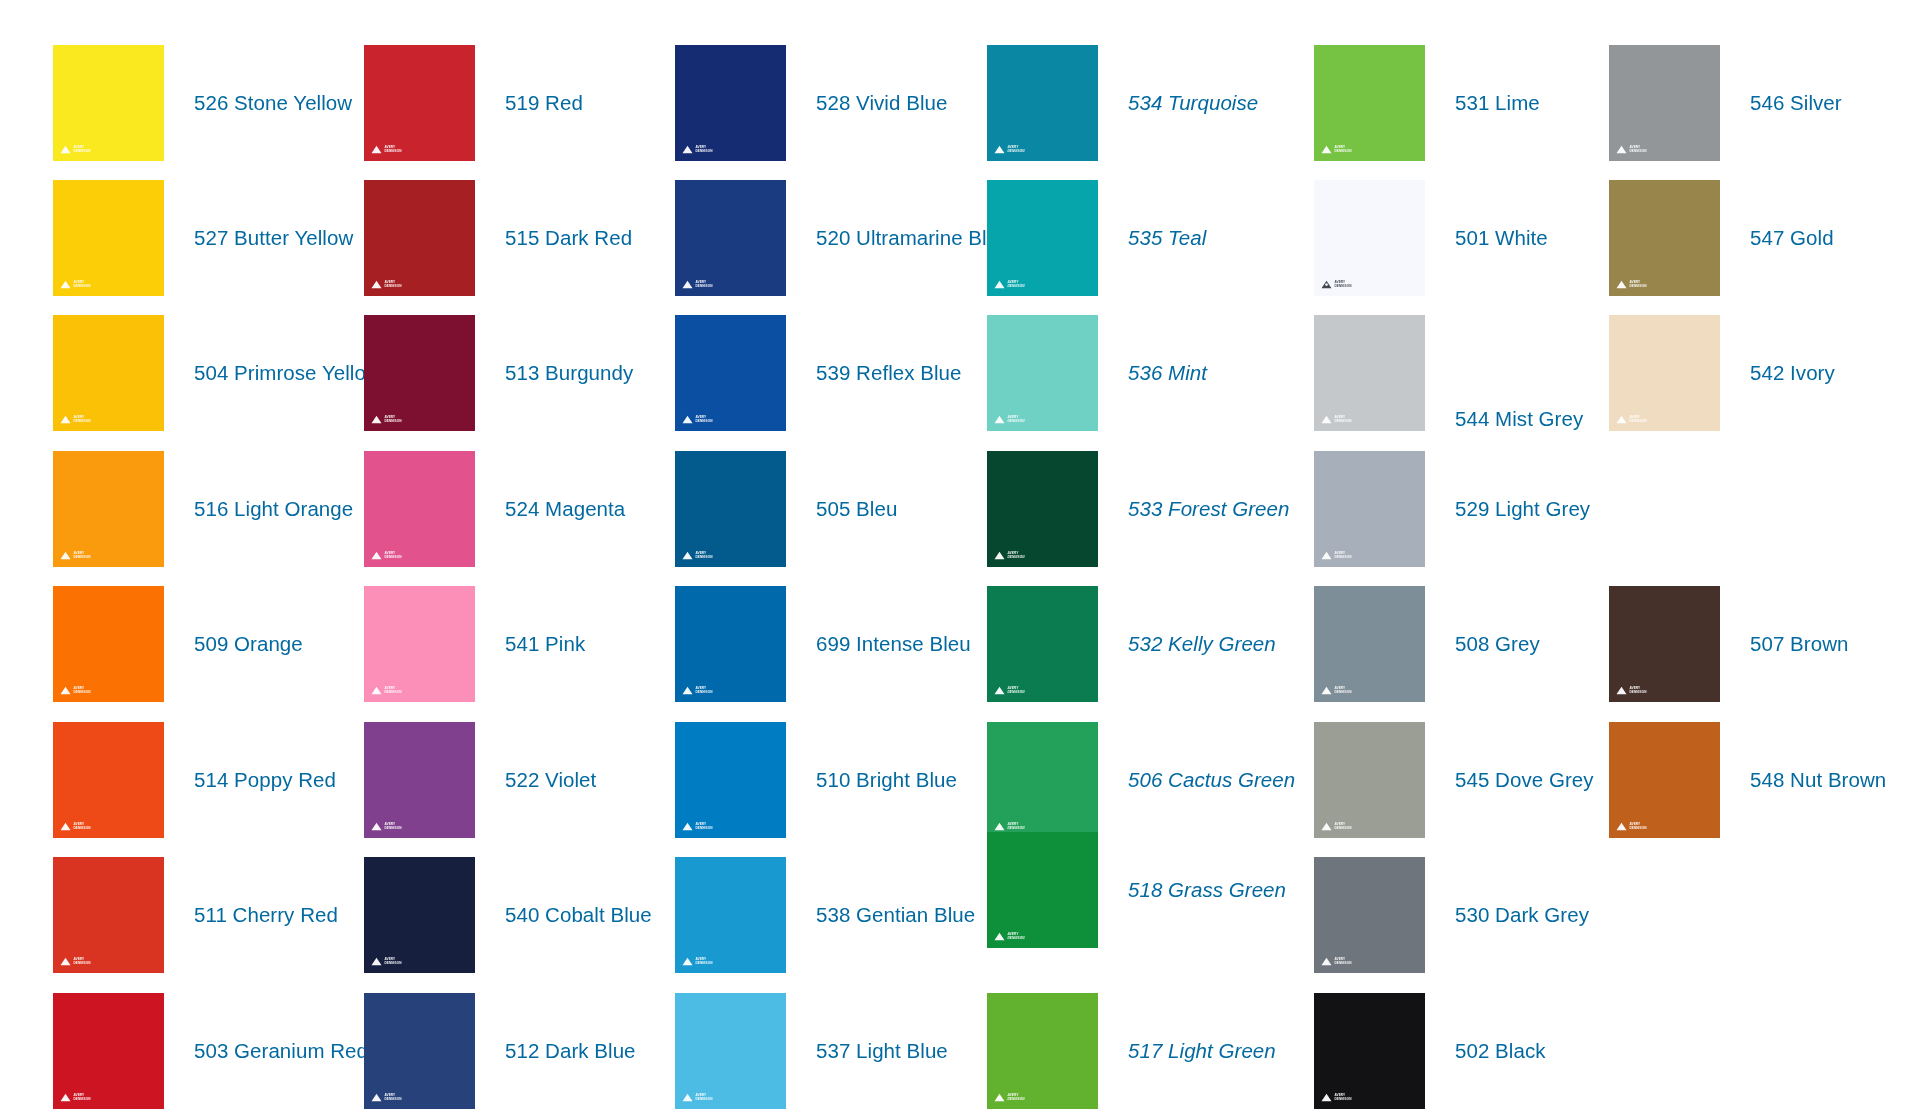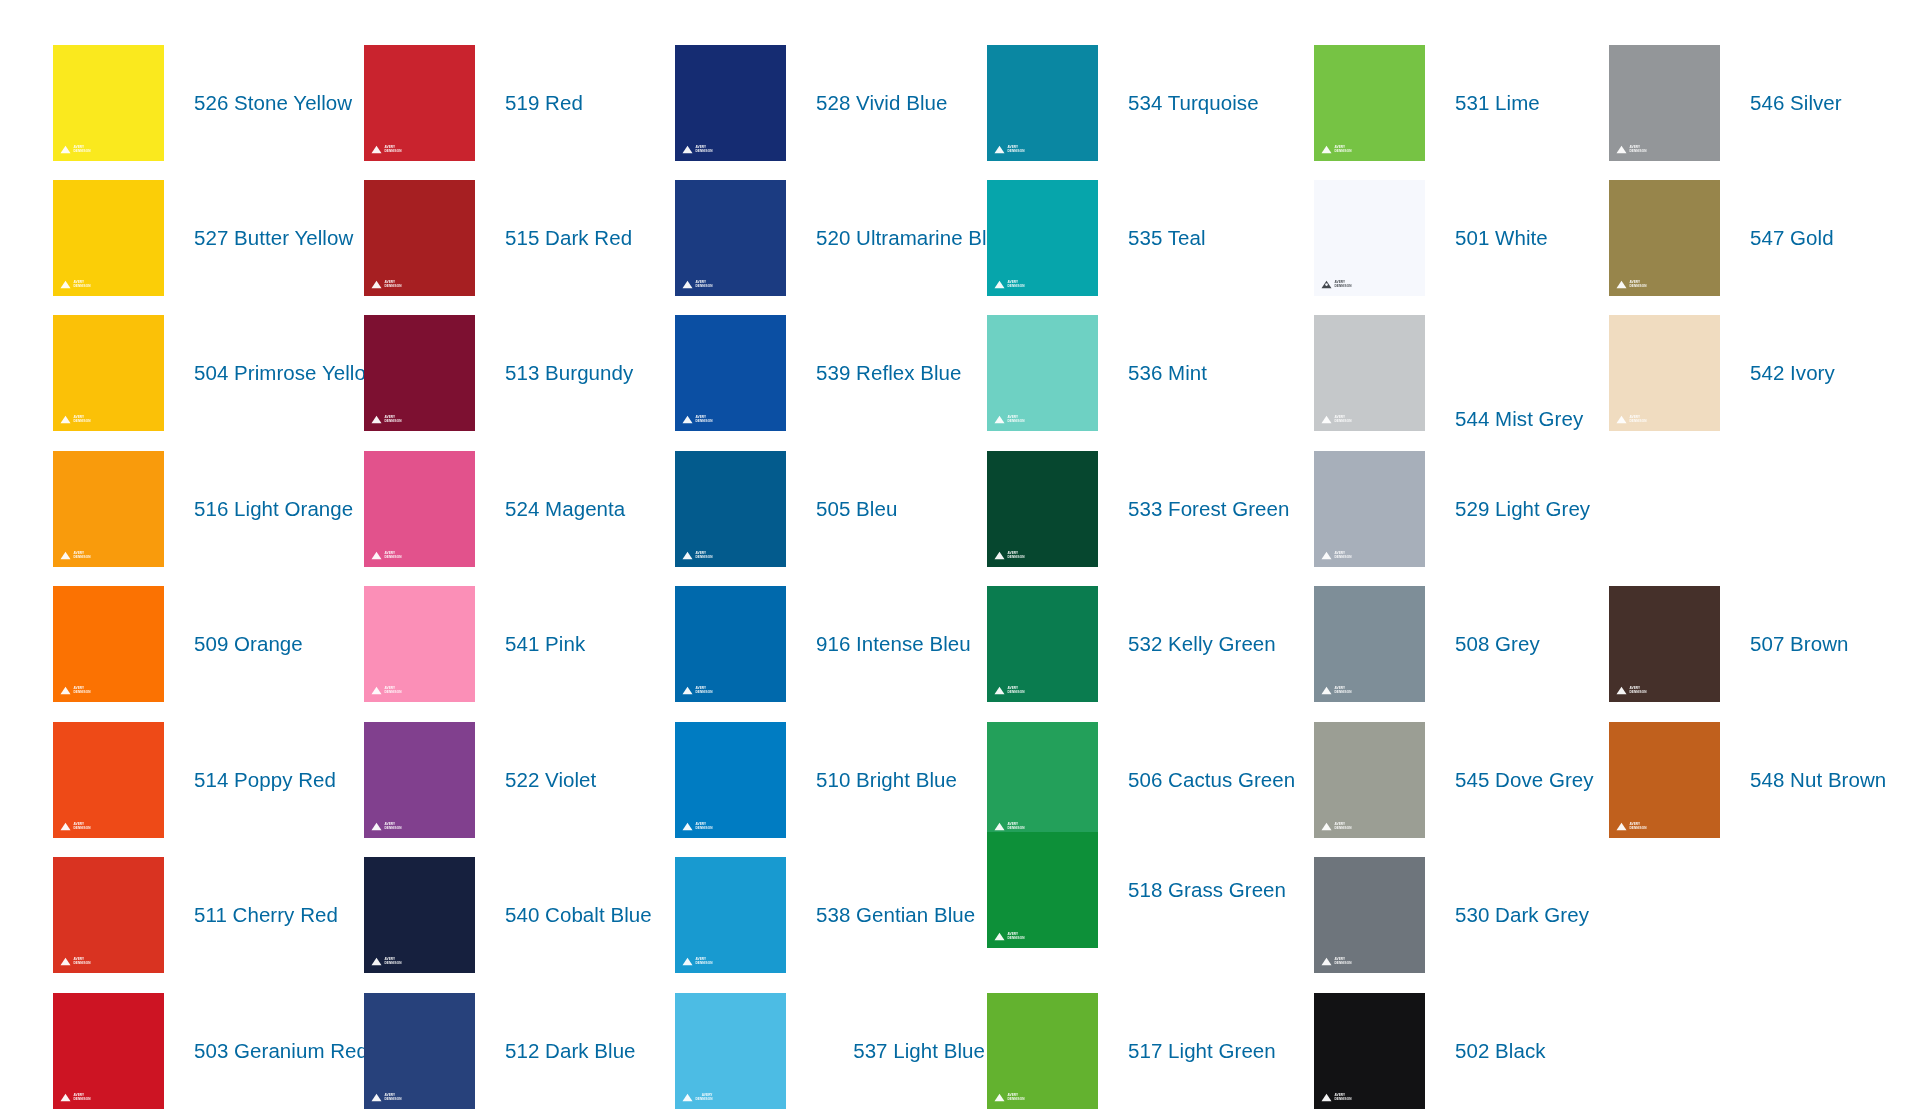--- a/index.html
+++ b/index.html
@@ -405,21 +405,21 @@
             <svg class="logo-mark" viewBox="0 0 22 18">
               <path d="M11 1.5 L21 16.5 L1 16.5 Z" fill="#ffffff"></path>
               <circle cx="11" cy="9.2" r="2.6" fill="rgba(255,255,255,0)" fill-opacity="0"></circle>
             </svg>
             <span class="logo-words">
               <span class="logo-line" style="color: rgb(255, 255, 255);">AVERY</span>
               <span class="logo-line" style="color: rgb(255, 255, 255);">DENNISON</span>
             </span>
           </span>
         </div>
-        <div class="label">916 Intense Bleu</div>
+        <div class="label">699 Intense Bleu</div>
       </div>
       <div class="cell" style="top: 722px;">
         <div class="swatch" style="background: rgb(0, 124, 194);">
           <span class="swatch-logo">
             <svg class="logo-mark" viewBox="0 0 22 18">
               <path d="M11 1.5 L21 16.5 L1 16.5 Z" fill="#ffffff"></path>
               <circle cx="11" cy="9.2" r="2.6" fill="rgba(255,255,255,0)" fill-opacity="0"></circle>
             </svg>
             <span class="logo-words">
               <span class="logo-line" style="color: rgb(255, 255, 255);">AVERY</span>
@@ -437,37 +437,37 @@
               <circle cx="11" cy="9.2" r="2.6" fill="rgba(255,255,255,0)" fill-opacity="0"></circle>
             </svg>
             <span class="logo-words">
               <span class="logo-line" style="color: rgb(255, 255, 255);">AVERY</span>
               <span class="logo-line" style="color: rgb(255, 255, 255);">DENNISON</span>
             </span>
           </span>
         </div>
         <div class="label">538 Gentian Blue</div>
       </div>
-      <div class="cell" style="top: 993px; text-align: right;">
+      <div class="cell" style="top: 993px;">
         <div class="swatch" style="background: rgb(76, 188, 228);">
           <span class="swatch-logo">
             <svg class="logo-mark" viewBox="0 0 22 18">
               <path d="M11 1.5 L21 16.5 L1 16.5 Z" fill="#ffffff"></path>
               <circle cx="11" cy="9.2" r="2.6" fill="rgba(255,255,255,0)" fill-opacity="0"></circle>
             </svg>
             <span class="logo-words">
               <span class="logo-line" style="color: rgb(255, 255, 255);">AVERY</span>
               <span class="logo-line" style="color: rgb(255, 255, 255);">DENNISON</span>
             </span>
           </span>
         </div>
         <div class="label">537 Light Blue</div>
       </div>
     </div>
-    <div class="col" style="left: 987px;">
+    <div class="col" style="left: 987px; font-style: italic;">
       <div class="cell" style="top: 45px;">
         <div class="swatch" style="background: rgb(10, 135, 162);">
           <span class="swatch-logo">
             <svg class="logo-mark" viewBox="0 0 22 18">
               <path d="M11 1.5 L21 16.5 L1 16.5 Z" fill="#ffffff"></path>
               <circle cx="11" cy="9.2" r="2.6" fill="rgba(255,255,255,0)" fill-opacity="0"></circle>
             </svg>
             <span class="logo-words">
               <span class="logo-line" style="color: rgb(255, 255, 255);">AVERY</span>
               <span class="logo-line" style="color: rgb(255, 255, 255);">DENNISON</span>

